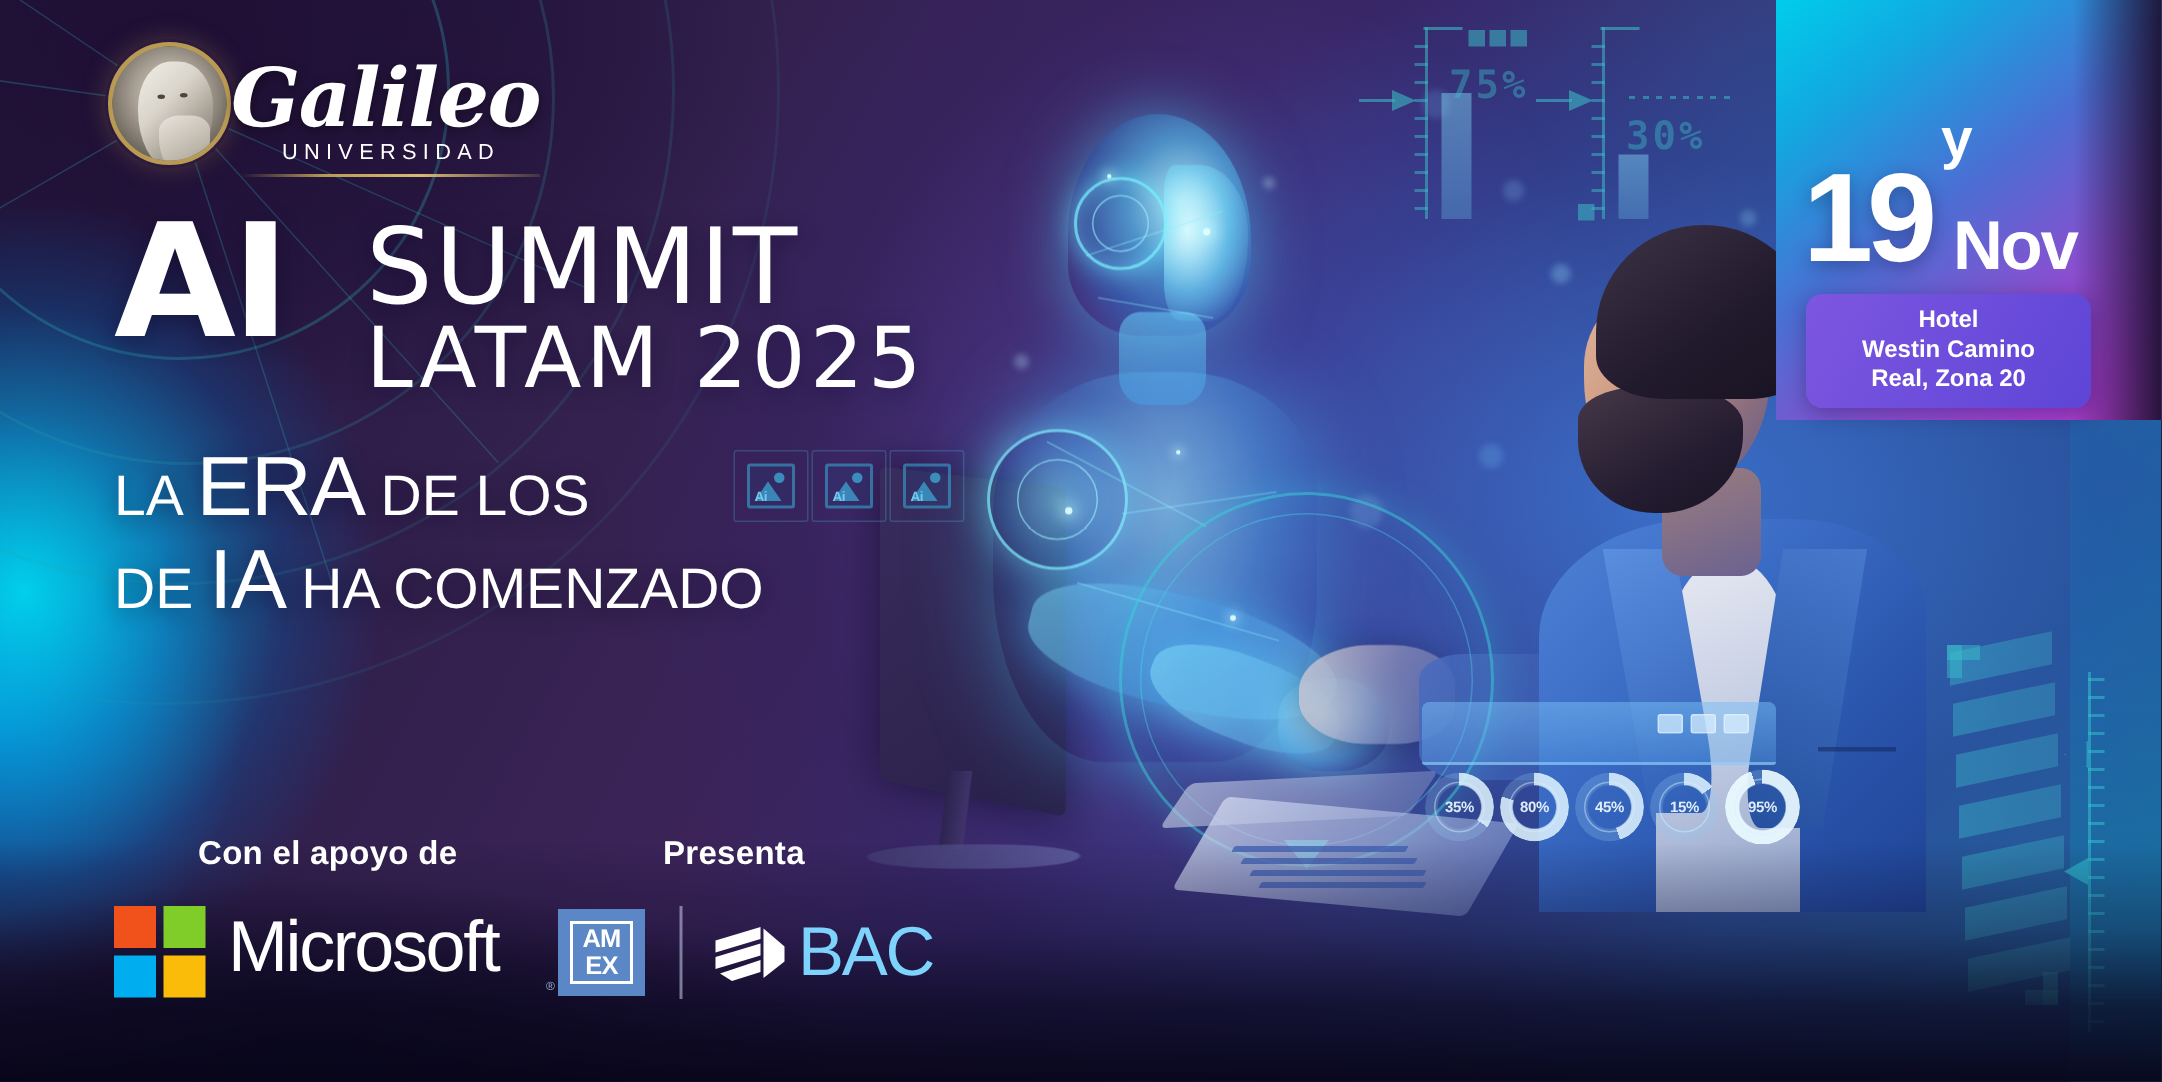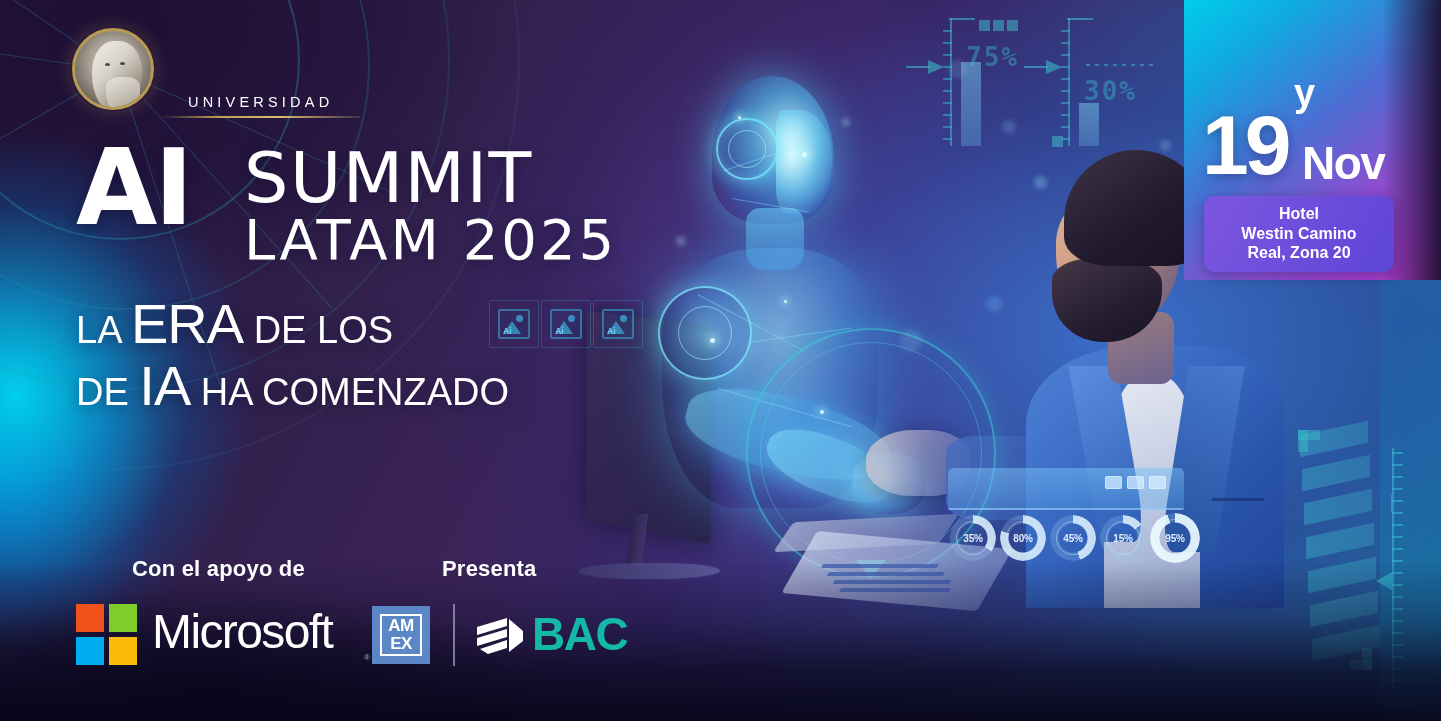--- a/index.html
+++ b/index.html
@@ -355,22 +355,22 @@
   #amex{
     position:absolute;left:296px;top:50px;width:58px;height:58px;background:#5c87c6;
     display:flex;align-items:center;justify-content:center;
   }
   #amex-in{width:42px;height:42px;border:2.5px solid #fff;display:flex;flex-direction:column;
     align-items:center;justify-content:center;gap:1px;}
   #amex-in b{color:#fff;font-size:17px;line-height:.95;font-weight:700;letter-spacing:-.5px;}
   #amex-r{position:absolute;left:-8px;bottom:2px;color:#9ab2d8;font-size:8px;}
   #divider{position:absolute;left:377px;top:48px;width:1.5px;height:62px;background:rgba(200,210,235,.55);}
   #bac-mark{position:absolute;left:398px;top:60px;width:50px;height:40px;}
-  #bac-word{position:absolute;left:456px;top:55px;font-size:46px;line-height:1;color:#14b8a6;
-    font-weight:700;letter-spacing:-1.5px;}
+  #bac-word{position:absolute;left:456px;top:55px;font-size:46px;line-height:1;color:#7dd3fc;
+    font-weight:400;letter-spacing:-1.5px;}
 
   
   #dateblk{position:absolute;left:1184px;top:0;width:257px;height:280px;}
   #date-bg{position:absolute;inset:0;
     background:linear-gradient(143deg,#00cdeb 0%,#12a8e0 20%,#4b6fd4 46%,#8b4fd0 70%,#a83fd0 88%,#b63ec9 100%);}
   #date-fade{position:absolute;left:198px;top:0;right:0;bottom:0;
     background:linear-gradient(90deg,rgba(30,18,52,0),rgba(26,16,46,.92));}
   #d18{position:absolute;left:20px;top:26px;font-size:84px;line-height:.84;color:#fff;
     font-weight:700;letter-spacing:-4px;text-shadow:0 3px 12px rgba(20,10,50,.35);}
   #dy{position:absolute;left:110px;top:74px;font-size:38px;line-height:1;color:#fff;font-weight:700;}
@@ -636,20 +636,21 @@
   <div class="layer" id="bg-bottom-dark"></div>
 
   <div id="logo">
     <div id="medal">
       <div id="bust">
         <div id="bust-beard"></div>
         <div id="bust-eye1" style="left:13px;top:22px;"></div>
         <div id="bust-eye2" style="left:28px;top:21px;"></div>
       </div>
     </div>
+    <div id="galileo-word">Galileo</div>
     <div id="galileo-sub">UNIVERSIDAD</div>
     <div id="galileo-rule"></div>
   </div>
 
   <div id="title">
     <div class="tline" id="t-ai">AI</div>
     <div class="tline" id="t-summit">SUMMIT</div>
     <div class="tline" id="t-latam">LATAM 2025</div>
   </div>
 

